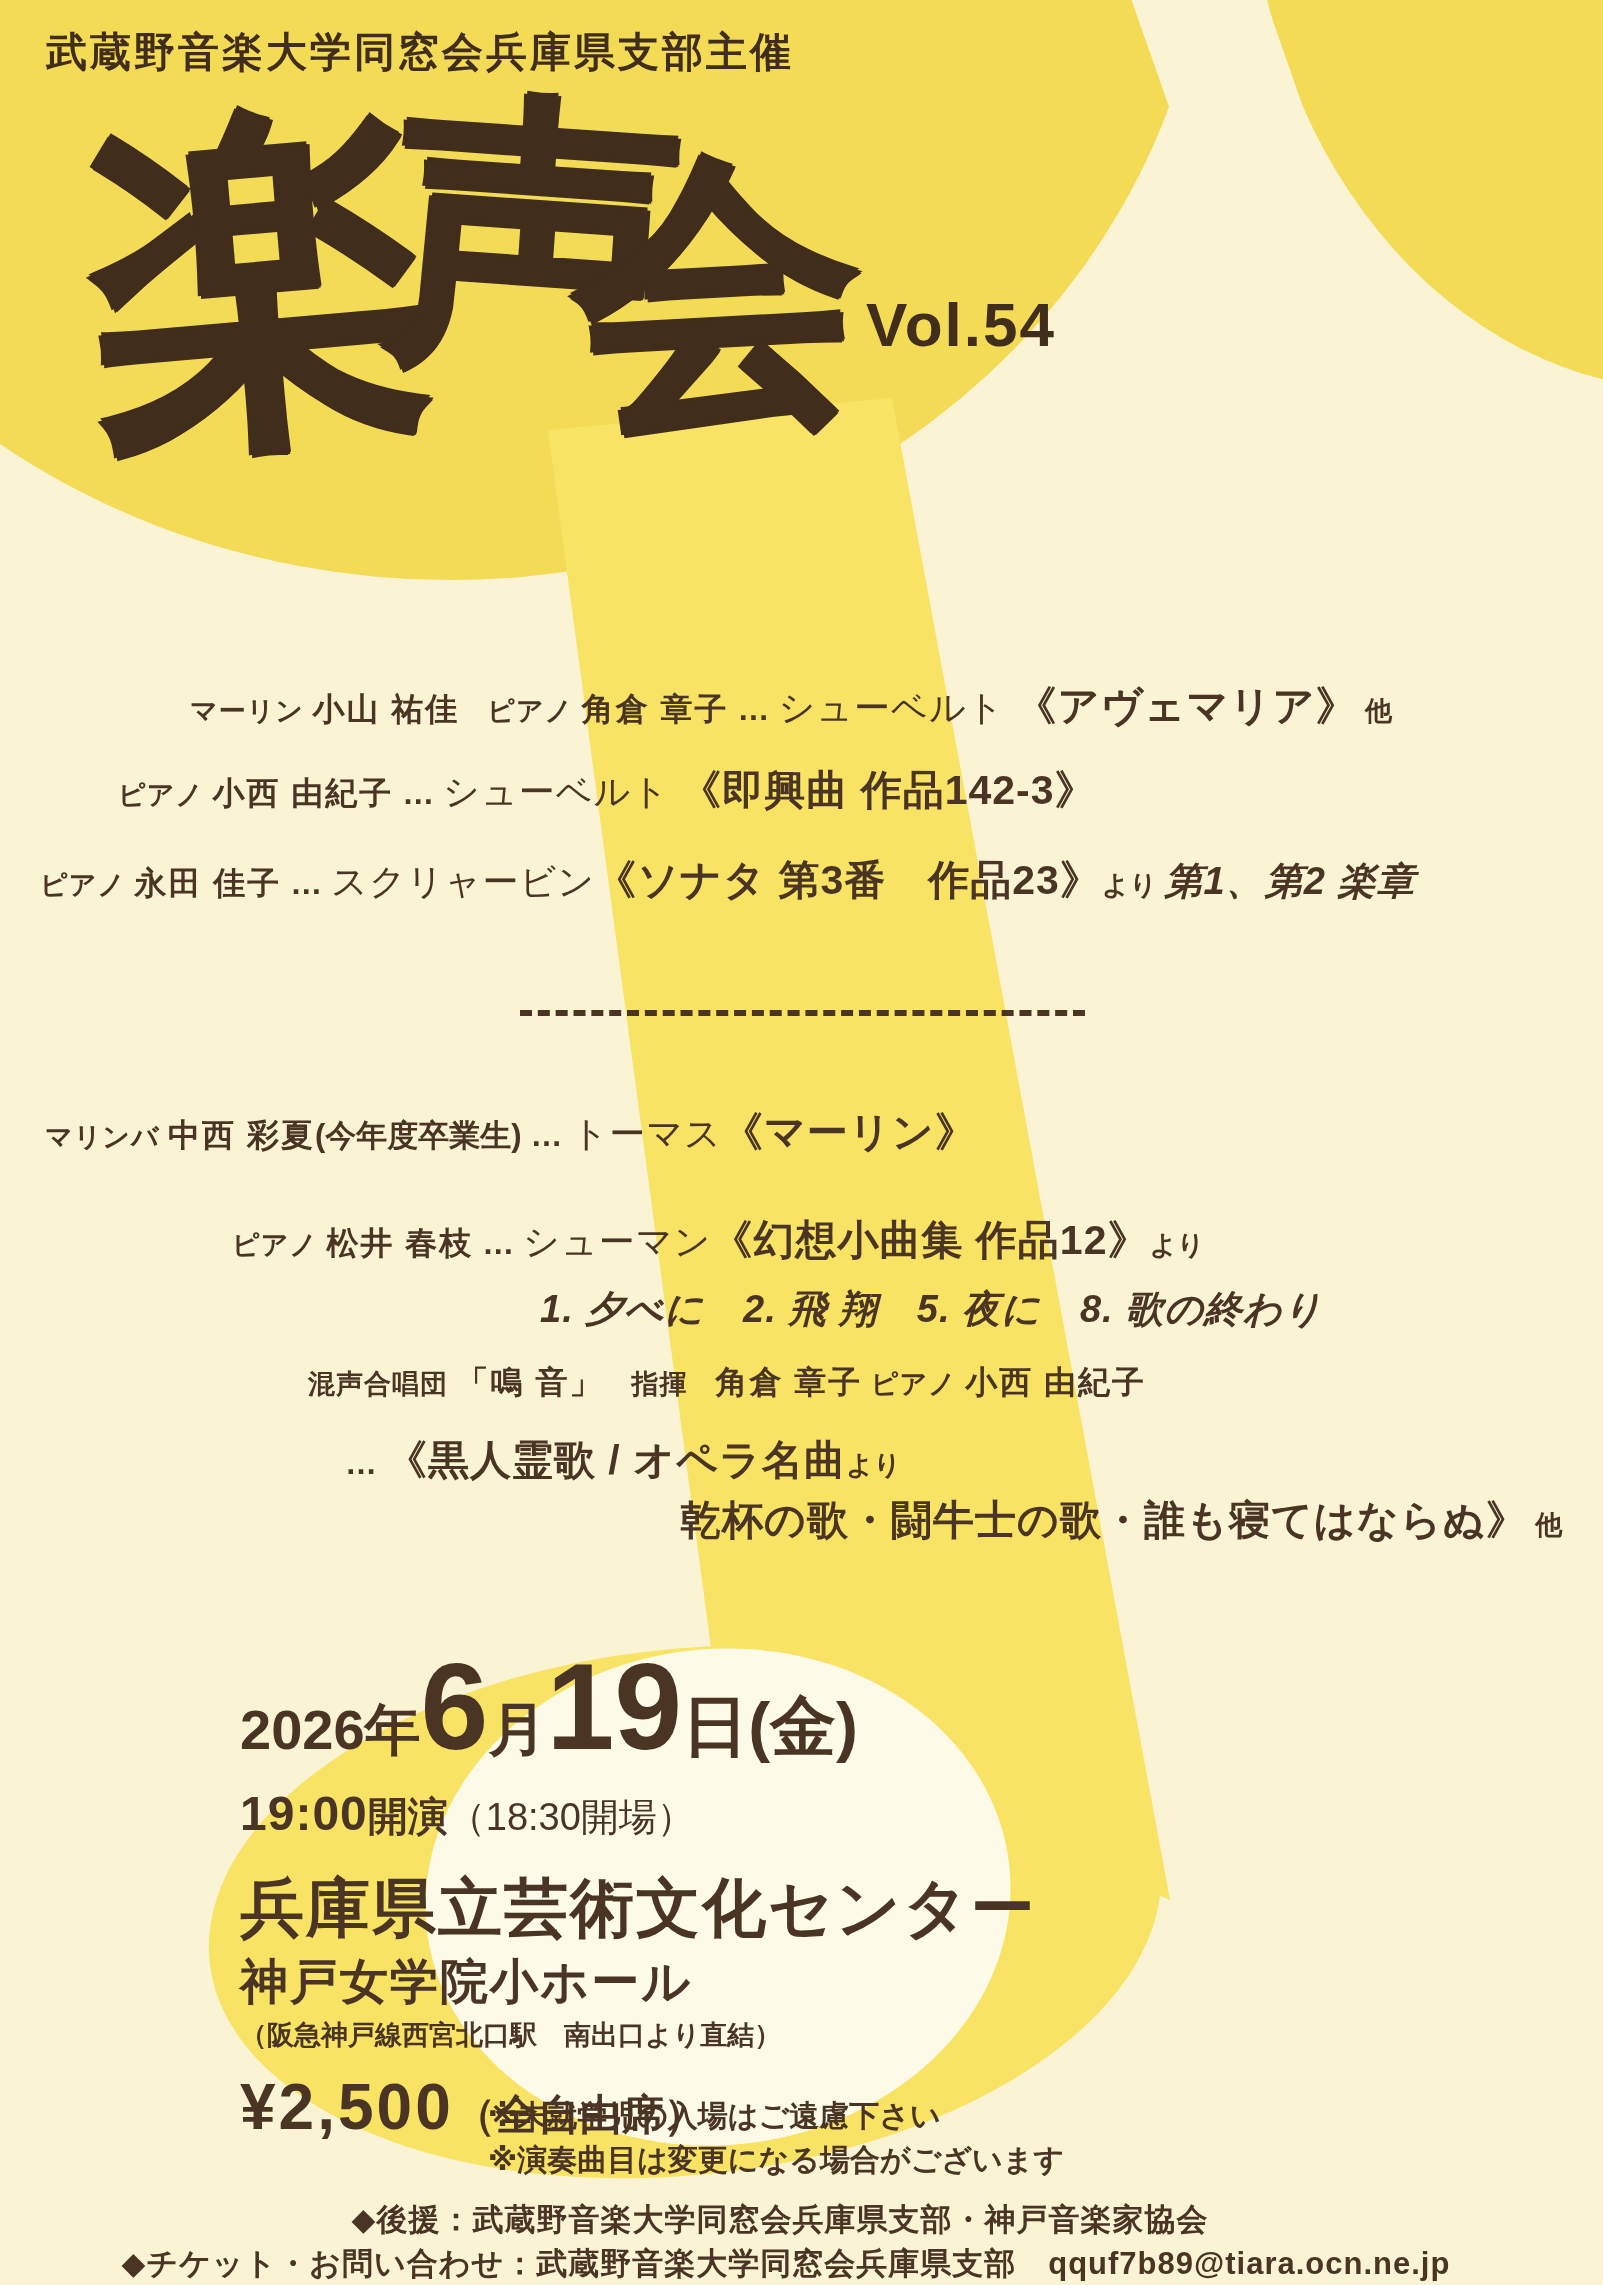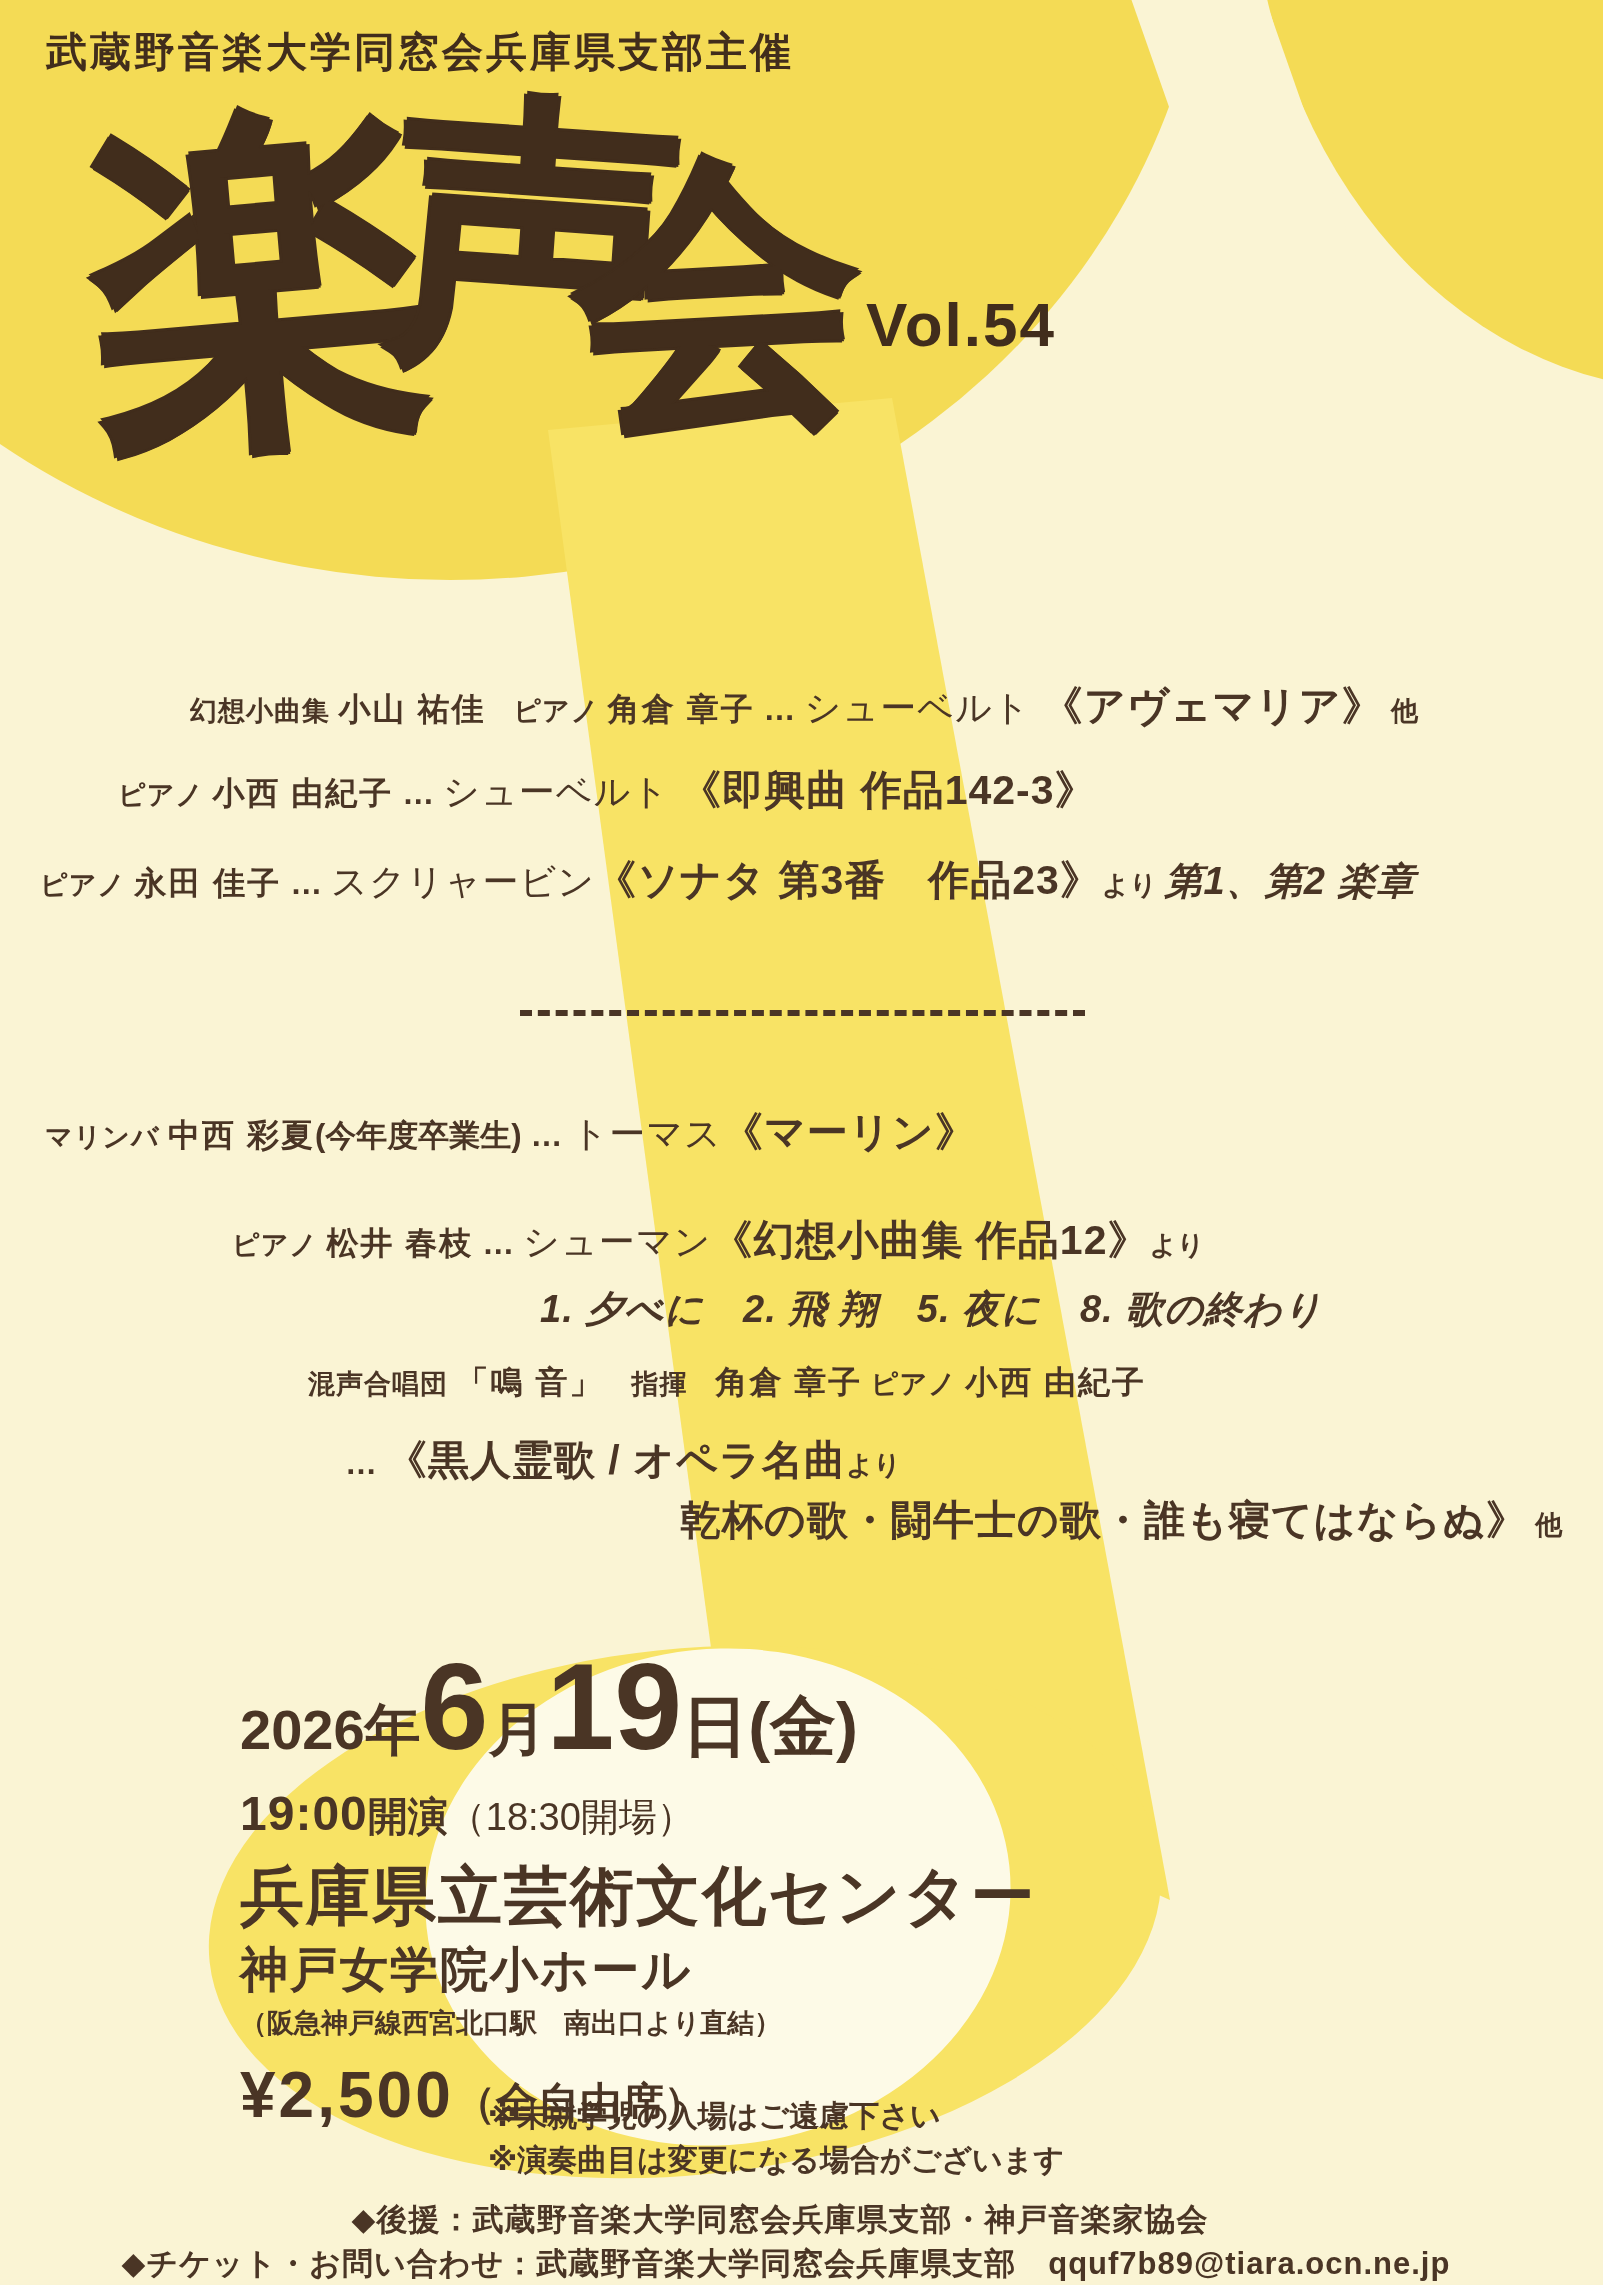--- a/index.html
+++ b/index.html
@@ -48,21 +48,21 @@
   
   .eventblock{left:240px;top:1646px;width:920px;text-align:left;}
   .eventblock .row{position:relative;white-space:nowrap;line-height:1;}
   .d-year {font-size:56px;font-weight:600;}
   .d-big  {font-size:122px;font-weight:800;}
   .d-mid  {font-size:58px;font-weight:800;}
   .d-day  {font-size:66px;font-weight:800;}
   .t-main {font-size:48px;font-weight:800;letter-spacing:1px;}
   .t-label{font-size:40px;font-weight:700;}
   .t-doors{font-size:38px;font-weight:500;}
-  .venue{font-size:64px;font-weight:800;letter-spacing:2px;margin-top:26px;}
+  .venue{font-size:64px;font-weight:800;letter-spacing:2px;margin-top:38px;}
   .hall{font-size:48px;font-weight:800;letter-spacing:2px;margin-top:18px;}
   .access{font-size:27px;font-weight:600;margin-top:16px;}
   .price{margin-top:26px;}
   .p-amount{font-size:64px;font-weight:600;letter-spacing:3px;}
   .p-seat{font-size:42px;font-weight:700;}
   .notes{left:488px;top:2094px;text-align:left;font-size:30px;font-weight:600;line-height:1.45;}
 
   
   .footer1{left:0;top:2204px;width:1560px;text-align:center;font-size:31px;font-weight:700;letter-spacing:1px;}
   .footer2{left:0;top:2248px;width:1500px;text-align:center;font-size:31px;font-weight:700;letter-spacing:1px;padding-left:36px;}
@@ -82,21 +82,21 @@
 
 <div class="abs organizer">武蔵野音楽大学同窓会兵庫県支部主催</div>
 
 <div class="abs callig">
   <span class="c0">楽</span>
   <span class="c1">声</span>
   <span class="c2">会</span>
 </div>
 <div class="abs volume">Vol.54</div>
 
-<div class="pline" style="left:190px;top:686px"><span class="seg s-role">幻想小曲集 </span><span class="seg s-name">小山 祐佳</span><span class="seg s-role">　</span><span class="seg s-role">ピアノ </span><span class="seg s-name">角倉 章子</span><span class="seg s-dots"> … </span><span class="seg s-comp">シューベルト </span><span class="seg s-piece">《アヴェマリア》</span><span class="seg s-small"> 他</span></div>
+<div class="pline" style="left:190px;top:686px"><span class="seg s-role">マーリン </span><span class="seg s-name">小山 祐佳</span><span class="seg s-role">　</span><span class="seg s-role">ピアノ </span><span class="seg s-name">角倉 章子</span><span class="seg s-dots"> … </span><span class="seg s-comp">シューベルト </span><span class="seg s-piece">《アヴェマリア》</span><span class="seg s-small"> 他</span></div>
 <div class="pline" style="left:118px;top:770px"><span class="seg s-role">ピアノ </span><span class="seg s-name">小西 由紀子</span><span class="seg s-dots"> … </span><span class="seg s-comp">シューベルト </span><span class="seg s-piece">《即興曲 作品142-3》</span></div>
 <div class="pline" style="left:40px;top:860px"><span class="seg s-role">ピアノ </span><span class="seg s-name">永田 佳子</span><span class="seg s-dots"> … </span><span class="seg s-comp">スクリャービン</span><span class="seg s-piece">《ソナタ 第3番　作品23》</span><span class="seg s-small">より </span><span class="seg s-piece2">第1、第2 楽章</span></div>
 
 <div class="abs divider"></div>
 
 <div class="pline" style="left:45px;top:1112px"><span class="seg s-role">マリンバ </span><span class="seg s-name">中西 彩夏</span><span class="seg s-paren">(今年度卒業生)</span><span class="seg s-dots"> … </span><span class="seg s-comp">トーマス</span><span class="seg s-piece">《マーリン》</span></div>
 <div class="pline" style="left:232px;top:1220px"><span class="seg s-role">ピアノ </span><span class="seg s-name">松井 春枝</span><span class="seg s-dots"> … </span><span class="seg s-comp">シューマン</span><span class="seg s-piece">《幻想小曲集 作品12》</span><span class="seg s-small">より</span></div>
 <div class="pline" style="left:540px;top:1290px"><span class="seg s-piece2">1. 夕べに　2. 飛 翔　5. 夜に　8. 歌の終わり</span></div>
 <div class="pline" style="left:308px;top:1366px"><span class="seg s-role">混声合唱団 </span><span class="seg s-name">「鳴 音」</span><span class="seg s-role">　指揮　</span><span class="seg s-name">角倉 章子</span><span class="seg s-role"> ピアノ </span><span class="seg s-name">小西 由紀子</span></div>
 <div class="pline" style="left:345px;top:1440px"><span class="seg s-dots">… </span><span class="seg s-piece">《黒人霊歌 / オペラ名曲</span><span class="seg s-small">より</span></div>

